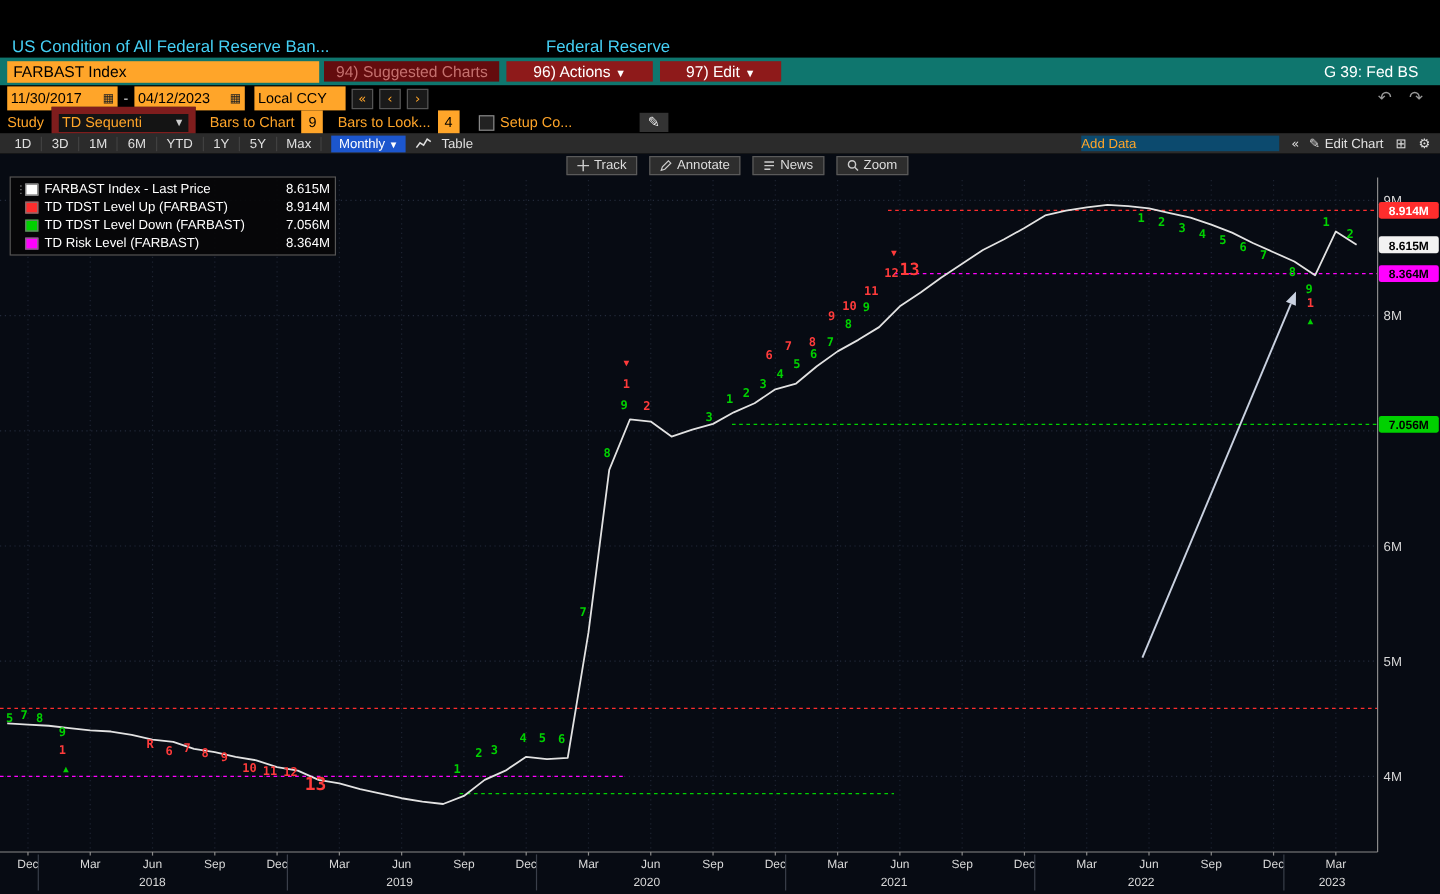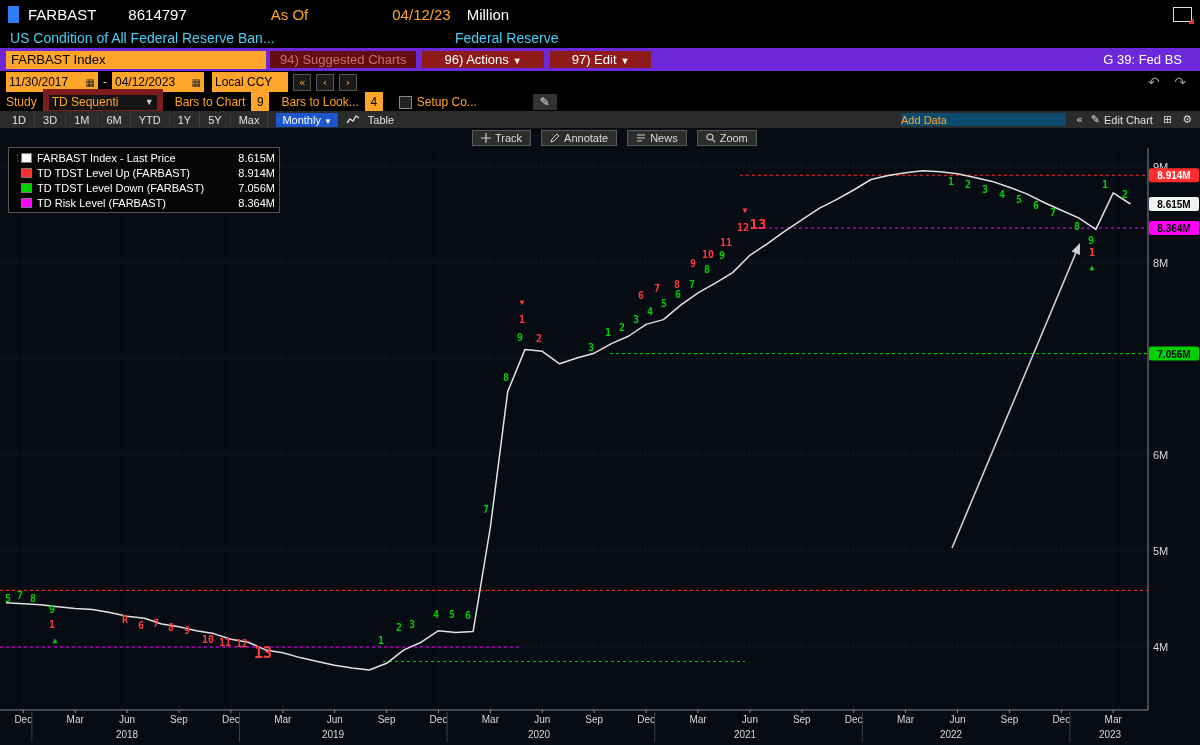--- a/index.html
+++ b/index.html
@@ -9,21 +9,21 @@
   #row1{top:0;height:28px;padding:0 8px;font-size:15px;}
   #row1 .logo{width:11px;height:17px;background:#2f7df6;margin-right:9px;}
   #row1 .val{margin-left:32px;}
   #row1 .asof{margin-left:84px;color:#ffa529;}
   #row1 .unit{margin-left:16px;}
   #row1 .exporticon{margin-left:auto;width:17px;height:13px;border:1px solid #ddd;position:relative;}
   #row1 .exporticon::after{content:"";position:absolute;right:-3px;bottom:-3px;width:0;height:0;
         border-left:6px solid transparent;border-bottom:6px solid #d33;}
   #row2{top:28px;height:20px;padding:0 10px;font-size:14px;color:#45d0f5;}
   #row2 .src{position:absolute;left:455px;}
-  #row3{top:48px;height:23px;background:#6d28d9;padding:0 6px;font-size:13px;}
+  #row3{top:48px;height:23px;background:#0f766e;padding:0 6px;font-size:13px;}
   #row3 .secinput{width:255px;height:18px;background:#ffa529;color:#000;display:flex;
         align-items:center;padding-left:5px;}
   #row3 .dimbtn{margin-left:4px;background:#640c0e;color:#c4706e;padding:1px 10px;}
   #row3 .redbtn{margin-left:6px;background:#8e1a1a;color:#fff;padding:1px 22px;}
   #row3 .caret{font-size:9px;margin-left:4px;}
   #row3 .gid{margin-left:auto;margin-right:12px;color:#fff;}
   #row4{top:71px;height:22px;padding:0 6px;font-size:12px;}
   .amberbox{background:#ffa529;color:#000;height:20px;display:flex;align-items:center;
         padding:0 3px;box-sizing:border-box;}
   #row4 .dash{margin:0 5px;color:#ddd;}
@@ -66,29 +66,20 @@
   #legend .handle{color:#888;width:8px;font-size:9px;}
   #legend .sw{width:9px;height:8px;margin-right:5px;border:1px solid #777;}
   #legend .llabel{flex:1;color:#fff;}
   #legend .lval{color:#fff;}
 </style>
 </head>
 <body>
 
 <div id="root">
 
-  <div class="row" id="row1">
-    <div class="logo"></div>
-    <span>FARBAST</span>
-    <span class="val">8614797</span>
-    <span class="asof">As Of</span>
-    <span class="asof">04/12/23</span>
-    <span class="unit">Million</span>
-    <div class="exporticon"></div>
-  </div>
 
   <div class="row" id="row2">
     <span>US Condition of All Federal Reserve Ban...</span>
     <span class="src">Federal Reserve</span>
   </div>
 
   <div class="row" id="row3">
     <div class="secinput">FARBAST Index</div>
     <div class="dimbtn">94) Suggested Charts</div>
     <div class="redbtn">

